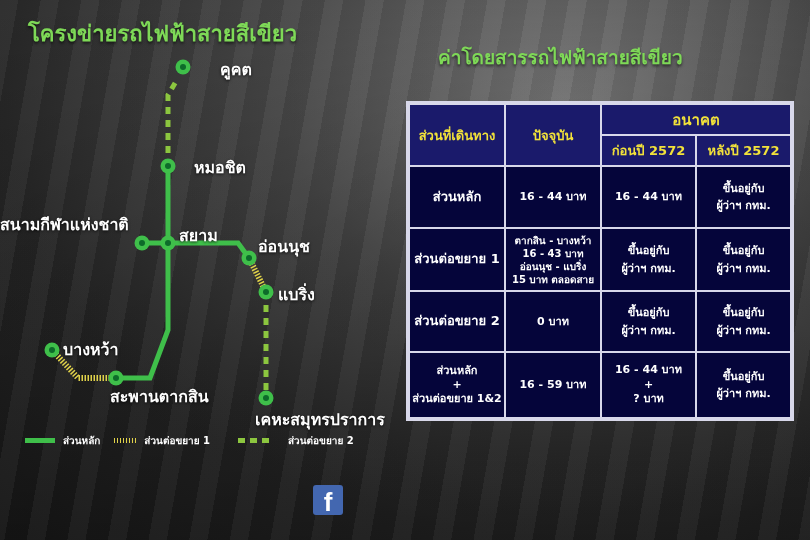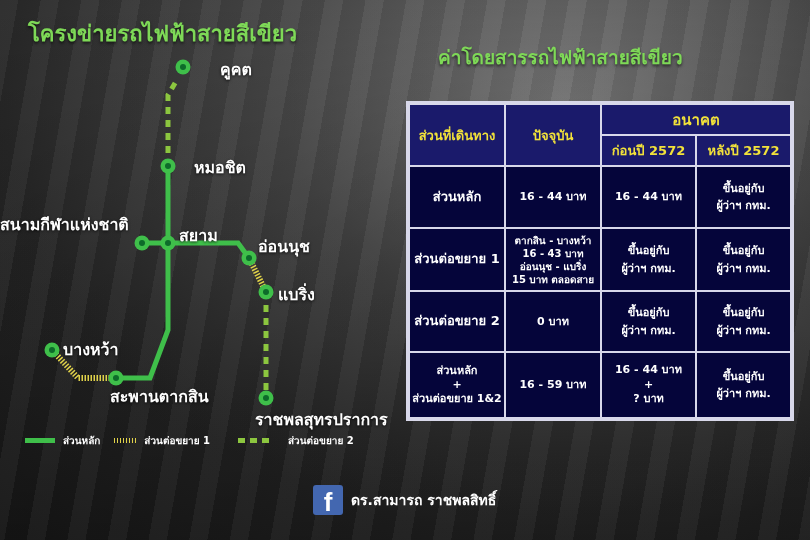--- a/index.html
+++ b/index.html
@@ -86,21 +86,21 @@
 </svg>
 
 <div class="st-label" style="left:212px;top:57px;margin-left:8px;">คูคต</div>
 <div class="st-label" style="left:194px;top:155px;">หมอชิต</div>
 <div class="st-label" style="left:0;top:212px;">สนามกีฬาแห่งชาติ</div>
 <div class="st-label" style="left:179px;top:223px;font-family:Liberation Serif, serif;">สยาม</div>
 <div class="st-label" style="left:258px;top:234px;">อ่อนนุช</div>
 <div class="st-label" style="left:278px;top:282px;">แบริ่ง</div>
 <div class="st-label" style="left:63px;top:337px;">บางหว้า</div>
 <div class="st-label" style="left:110px;top:384px;font-family:Liberation Mono, monospace;">สะพานตากสิน</div>
-<div class="st-label" style="left:255px;top:407px;">ราชพลสุทรปราการ</div>
+<div class="st-label" style="left:255px;top:407px;">เคหะสมุทรปราการ</div>
 
 <div class="legend">
   <span class="sw sw-main"></span>
   <span>ส่วนหลัก</span>
   <span class="sw sw-ext1" style="margin-left:6px"></span>
   <span>ส่วนต่อขยาย 1</span>
   <span class="sw sw-ext2" style="margin-left:20px"></span>
   <span style="margin-left:8px">ส่วนต่อขยาย 2</span>
 </div>
 
@@ -168,14 +168,13 @@
     <td>
           <div>ขึ้นอยู่กับ</div>
           <div>ผู้ว่าฯ กทม.</div>
         </td>
   </tr>
 </tbody>
   </table>
 
 <div class="credit">
   <div class="fb">f</div>
-  <span class="credit-text">ดร.สามารถ ราชพลสิทธิ์</span>
 </div>
 
 </body></html>

